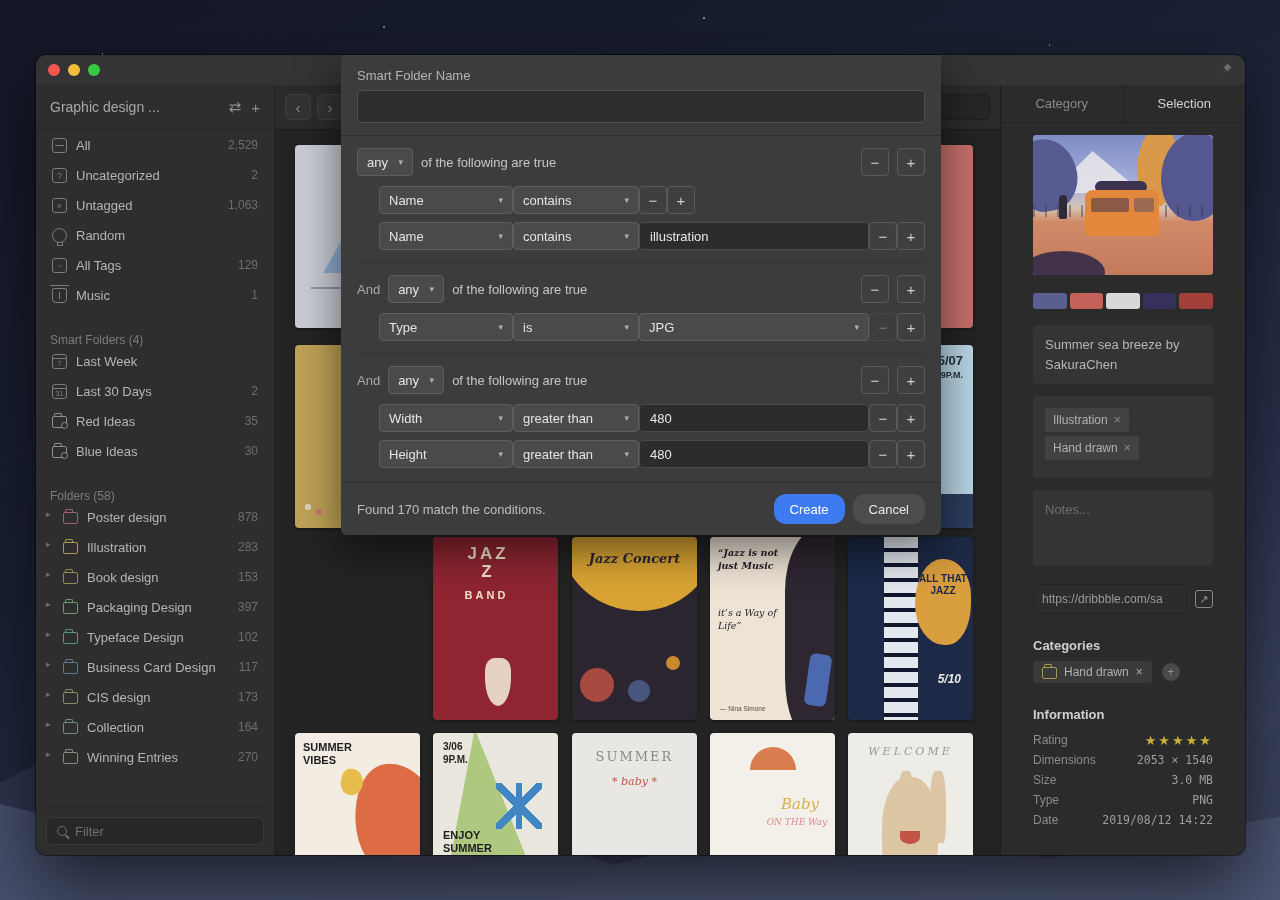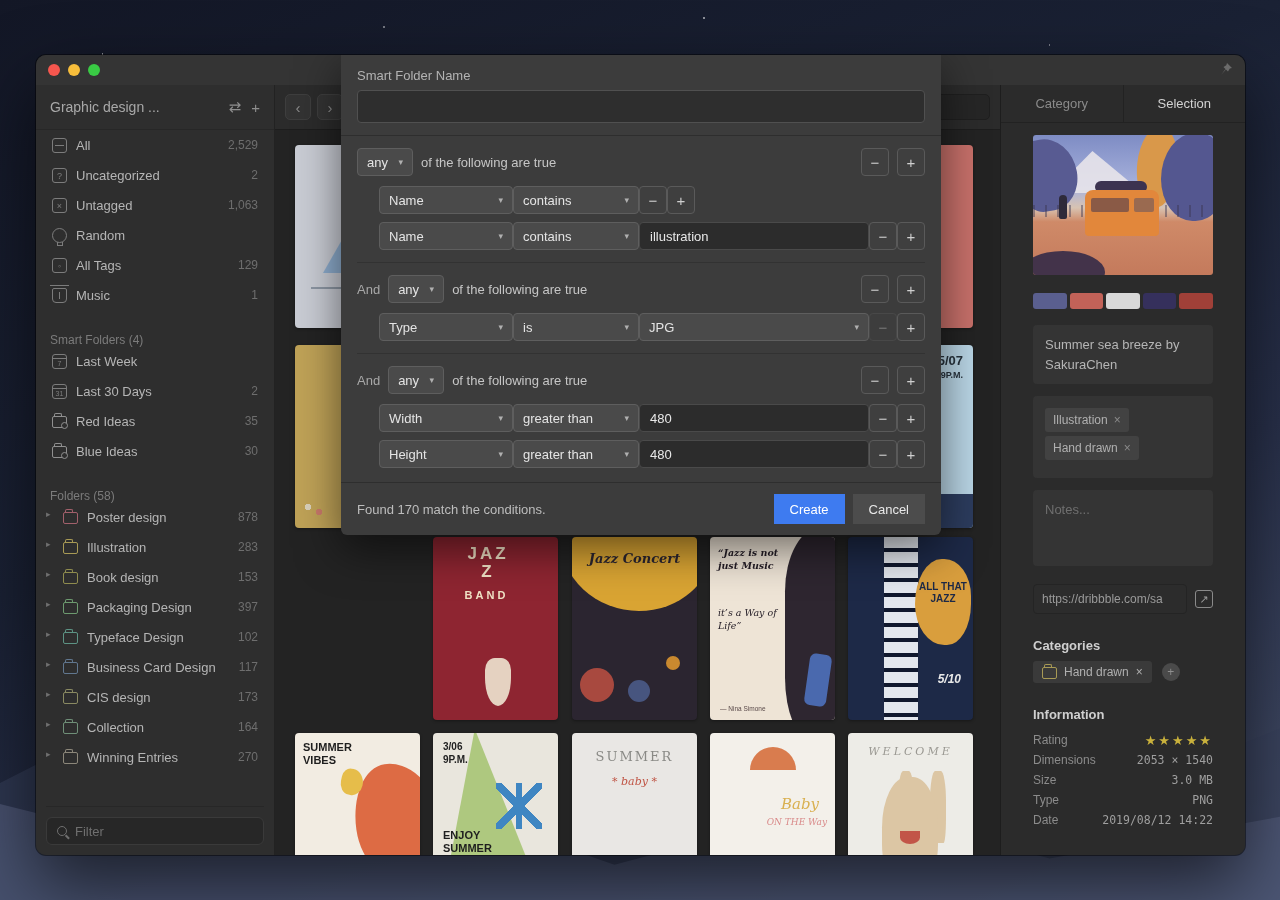--- a/index.html
+++ b/index.html
@@ -102,21 +102,21 @@
   .p-jazz-concert .t1{left:0;right:0;top:14px;text-align:center;font-family:"DejaVu Serif",serif;font-style:italic;font-weight:700;font-size:13px;color:#2b2530}
   .p-jazz-is{background:#eee4d6}
   .p-jazz-is::before{content:"";position:absolute;right:-22px;top:-10px;width:72px;height:215px;background:#2e2630;border-radius:50% 0 0 40%/30% 0 0 30%}
   .p-jazz-is::after{content:"";position:absolute;right:6px;bottom:14px;width:22px;height:52px;background:#4a69ae;border-radius:6px;transform:rotate(8deg)}
   .p-jazz-is .t1{left:8px;top:10px;width:82px;font-family:"DejaVu Serif",serif;font-style:italic;font-weight:700;font-size:9.5px;color:#241d26;line-height:1.35}
   .p-jazz-is .t2{left:8px;top:70px;width:74px;font-family:"DejaVu Serif",serif;font-style:italic;font-size:9.5px;color:#241d26;line-height:1.35}
   .p-jazz-is .t3{left:10px;bottom:8px;font-size:6.5px;color:#5a4a4a;z-index:2}
   .p-atj{background:#1d2947}
   .p-atj::before{content:"";position:absolute;left:36px;top:0;width:34px;height:100%;background:repeating-linear-gradient(180deg,#e3e7ee 0 11px,#10182e 11px 15px)}
   .p-atj::after{content:"";position:absolute;right:2px;top:22px;width:56px;height:86px;background:#d99e3d;border-radius:50% 50% 45% 55%/55% 45% 50% 50%}
-  .p-atj .t1{right:4px;top:44px;width:52px;text-align:center;font-size:10px;font-weight:800;color:#1d2947;line-height:1.2;z-index:2}
+  .p-atj .t1{right:4px;top:36px;width:52px;text-align:center;font-size:10px;font-weight:800;color:#1d2947;line-height:1.2;z-index:2}
   .p-atj .t2{right:12px;bottom:34px;font-size:12px;font-weight:700;font-style:italic;color:#e8e8e8;z-index:2}
   .p-summer-vibes{background:#f2ece2}
   .p-summer-vibes::before{content:"";position:absolute;right:-18px;top:30px;width:82px;height:122px;background:#dd6b44;border-radius:45% 55% 40% 60%/50% 45% 55% 50%;transform:rotate(-8deg)}
   .p-summer-vibes::after{content:"";position:absolute;left:46px;top:36px;width:22px;height:26px;background:#e6bd4a;border-radius:40% 60% 50% 50%;transform:rotate(12deg)}
   .p-summer-vibes .t1{left:8px;top:8px;width:72px;font-size:11px;font-weight:800;color:#1e1e1e;line-height:1.15;z-index:2}
   .p-enjoy{background:#e9e6dd}
   .p-enjoy::before{content:"";position:absolute;left:4px;top:-4px;width:118px;height:200px;background:#aec87f;clip-path:polygon(32% 0,100% 100%,0 100%)}
   .p-enjoy::after{content:"";position:absolute;right:16px;top:50px;width:46px;height:46px;background:
     linear-gradient(45deg,transparent 44%,#3f86c2 44% 56%,transparent 56%),
     linear-gradient(-45deg,transparent 44%,#3f86c2 44% 56%,transparent 56%),
@@ -198,21 +198,21 @@
   .w-any{width:56px}
   .w-field{width:134px}
   .w-op{width:126px}
   .w-val{flex:1}
   .sq{width:28px;height:28px;background:#3f3f3f;border:1px solid #5a5a5a;border-radius:4px;color:#cfcfcf;font-size:15px;line-height:1;display:flex;align-items:center;justify-content:center;flex:none;font-family:"Liberation Sans",sans-serif}
   .sq.disabled{opacity:.4}
   .rule{display:flex;align-items:center;margin:0 0 8px 22px}
   .val{flex:1;height:28px;background:#2c2c2c;border:1px solid #4a4a4a;border-radius:4px;color:#e8e8e8;font-size:13px;padding:0 10px;min-width:0}
   .dlg-foot{height:53px;border-top:1px solid #2e2e2e;display:flex;align-items:center;padding:0 16px;gap:8px;flex:none}
   .status{color:#bdbdbd;font-size:13px;flex:1}
-  .btn{height:30px;border:none;border-radius:0;font-size:13px;padding:0 16px;font-family:"Liberation Sans",sans-serif}
+  .btn{height:30px;border:none;border-radius:12px;font-size:13px;padding:0 16px;font-family:"Liberation Sans",sans-serif}
   .btn-create{background:#3e7bf0;color:#fff}
   .btn-cancel{background:#4c4c4c;color:#e8e8e8}
 </style>
 </head>
 <body>
 
 <div class="wallpaper">
   <div class="stars"></div>
   <div class="mountain m1"></div>
   <div class="mountain m2"></div>

